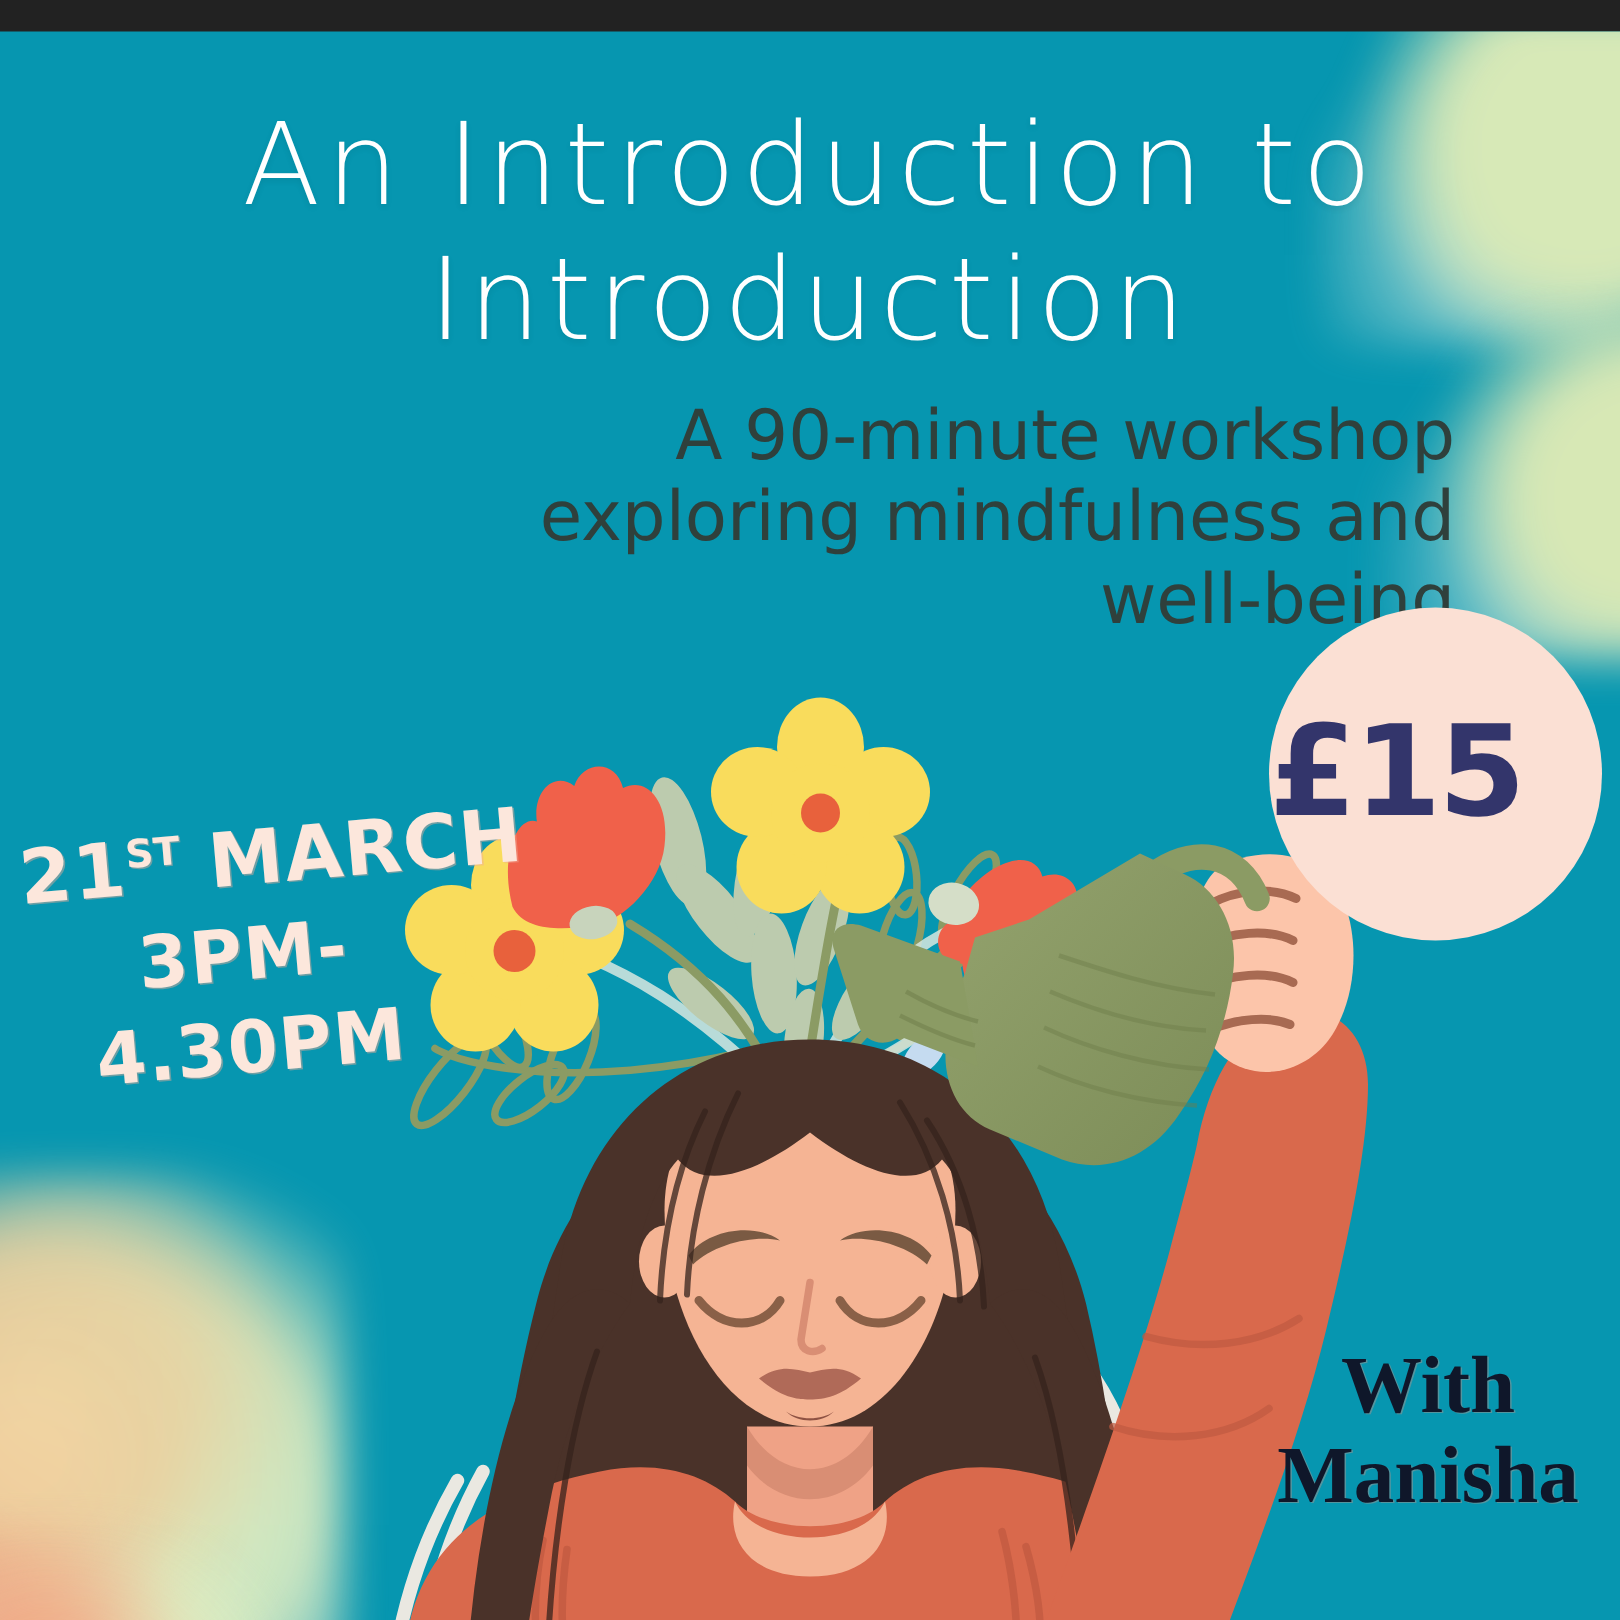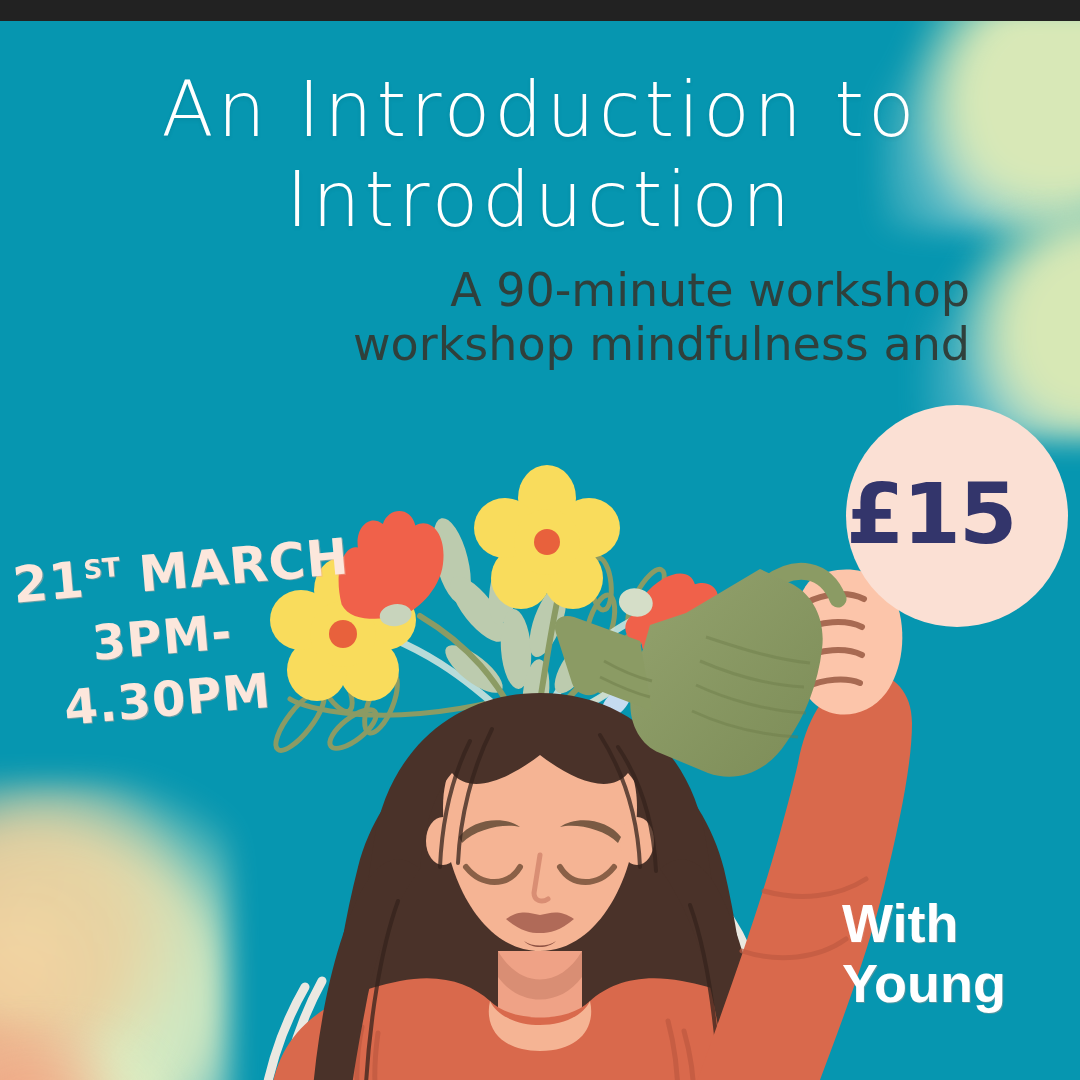--- a/index.html
+++ b/index.html
@@ -92,22 +92,22 @@
     z-index:6;
   }
   #date-block sup{font-size:26px;vertical-align:super;letter-spacing:0;}
   #date-block .ln{display:block;white-space:nowrap;}
   #date-block .ln1{margin-left:-4px;}
   #date-block .ln2{font-size:48px;}
   #date-block .ln3{font-size:48px;}
 
   #presenter{
     position:absolute;right:18px;top:872px;width:220px;
-    color:#ffffff;
-    font-family:Liberation Sans, sans-serif;
+    text-align:center;color:#0f172a;
+    font-family:Liberation Serif, serif;
     font-weight:700;font-size:54px;line-height:1.12;
     letter-spacing:0px;
     text-shadow:1px 1px 0 rgba(230,150,130,.35);
     z-index:9;
   }
   #presenter .ln{display:block;}
 
   
   #illustration{position:absolute;left:0;top:0;width:1080px;height:1080px;z-index:5;}
 </style>
@@ -122,21 +122,22 @@
   <div class="cloud" id="cloud-l-1"></div>
   <div class="cloud" id="cloud-l-2"></div>
 
   <div id="title">
     <div>An Introduction to</div>
     <div>Introduction</div>
   </div>
 
   <div id="subtitle">
     <div>A 90-minute workshop</div>
-    <div>workshop mindfulness and</div>
+    <div>exploring mindfulness and</div>
+    <div>well-being</div>
   </div>
 
   <div id="price-badge">
     <span class="amount">£15</span>
   </div>
 
   <div id="date-block">
     <span class="ln ln1"><span>21</span><sup>ST</sup><span> MARCH</span></span>
     <span class="ln ln2">3PM-</span>
     <span class="ln ln3">4.30PM</span>
@@ -379,16 +380,16 @@
       </g>
       <g stroke="#6E7D4A" stroke-width="3" fill="none" opacity=".5">
         <path d="M604 640 C618 648 636 656 652 660"></path>
         <path d="M600 656 C616 664 634 672 650 676"></path>
       </g>
     </g>
   </svg>
 
   <div id="presenter">
     <span class="ln">With</span>
-    <span class="ln">Young</span>
+    <span class="ln">Manisha</span>
   </div>
 
 </div>
 
 </body></html>

